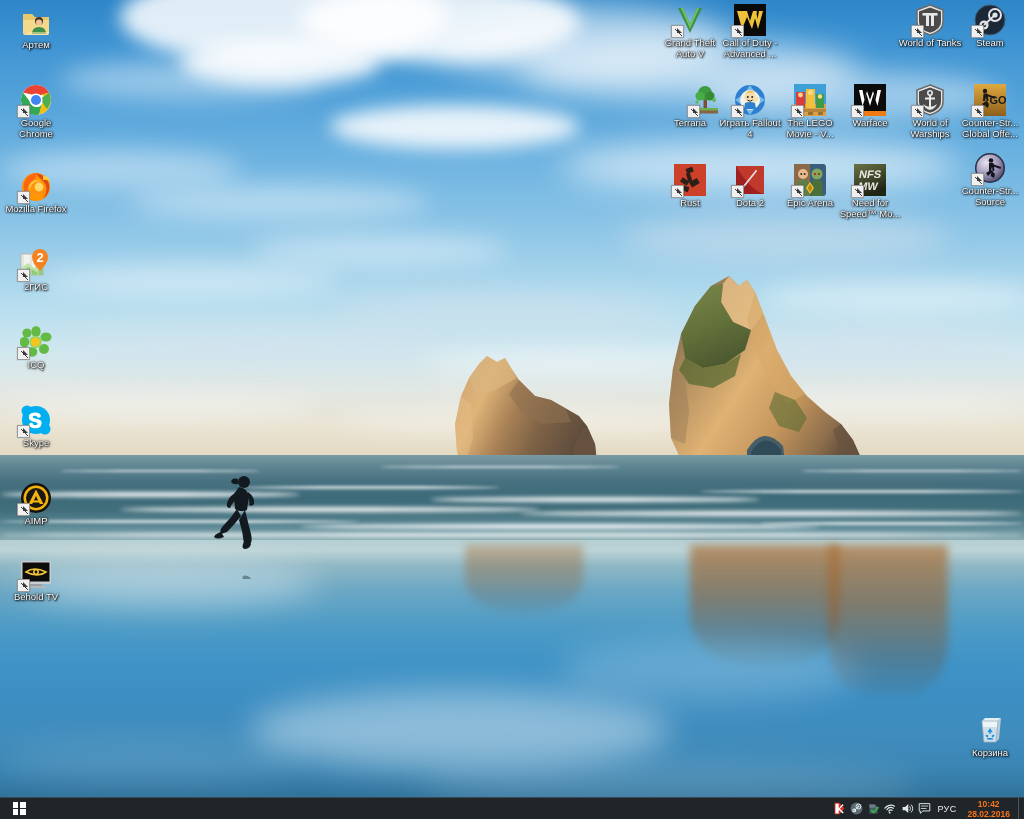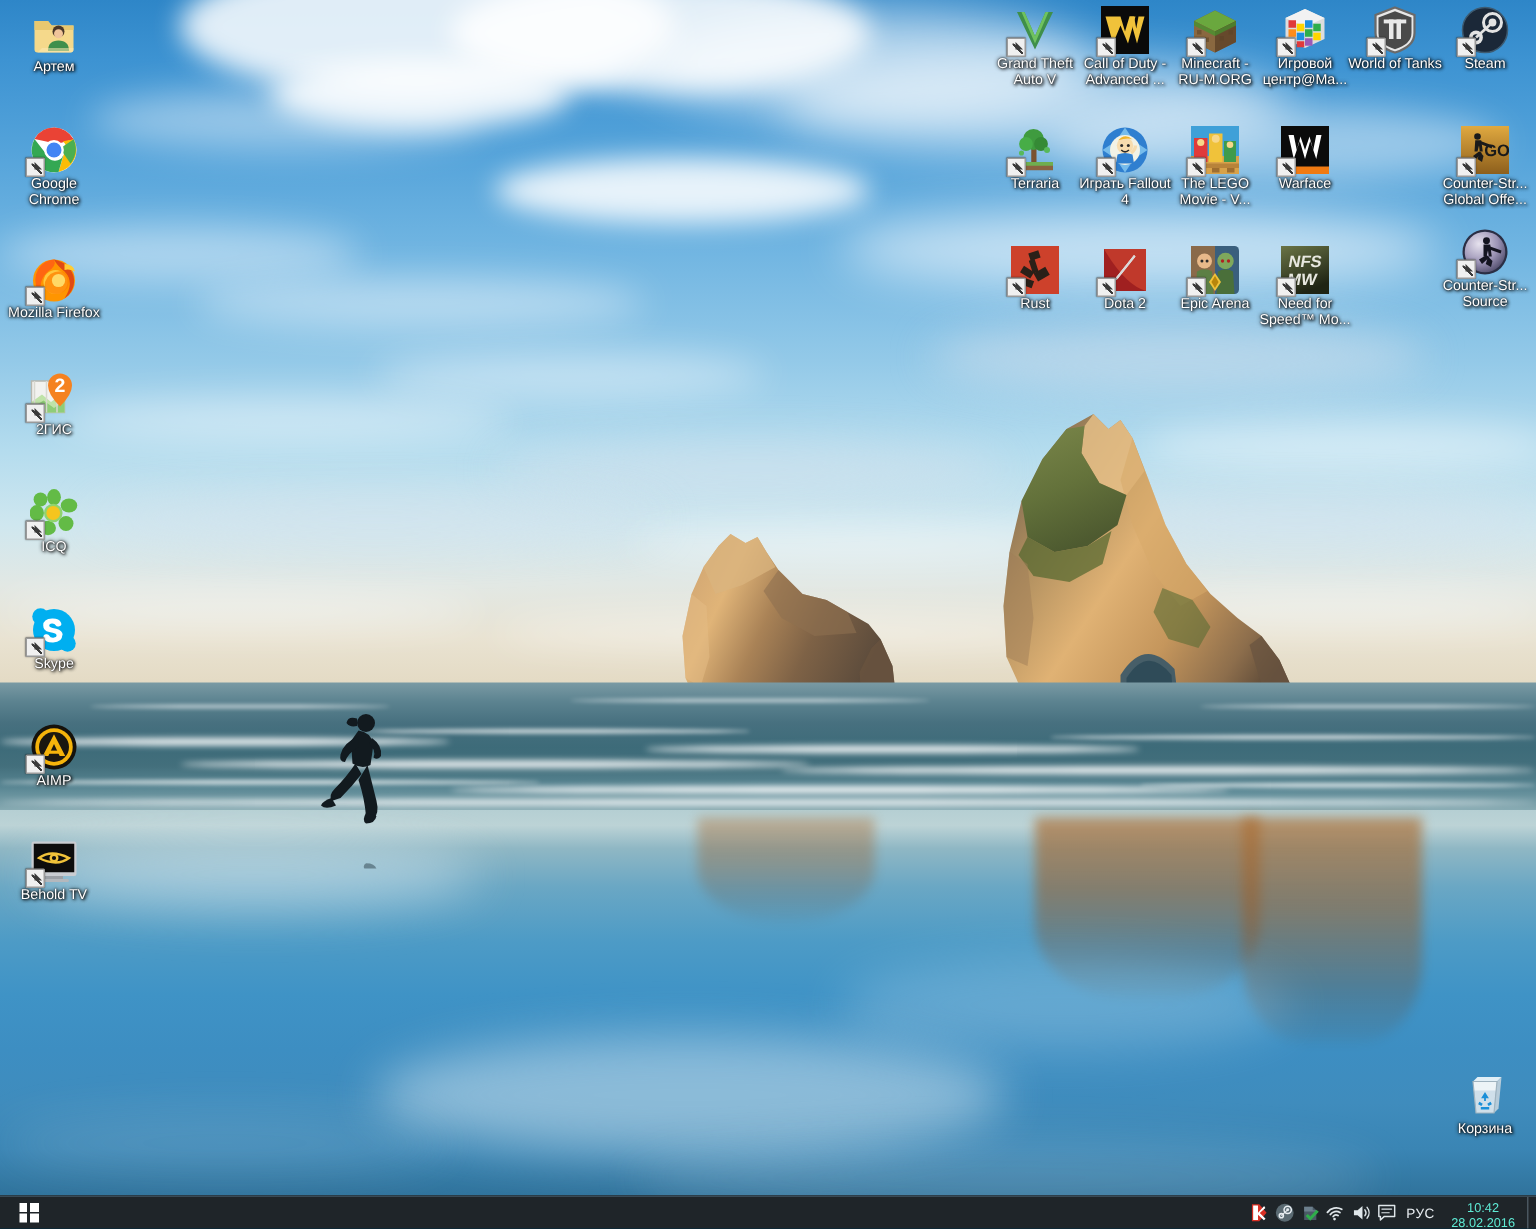--- a/index.html
+++ b/index.html
@@ -141,22 +141,22 @@
   .tray-icon {
     width:17px; height:22px; display:flex; align-items:center;
     justify-content:center; cursor:default; position:relative;
   }
   #lang {
     font-size:9px; color:#e9eef2; padding:0 7px 0 5px; letter-spacing:.3px;
     cursor:default; height:38px; display:flex; align-items:center;
   }
   #clock {
     display:flex; flex-direction:column; align-items:center;
-    justify-content:flex-end; height:22px; padding:0 8px 0 4px;
-    color:#5eead4; cursor:default;
+    justify-content:center; height:22px; padding:0 8px 0 4px;
+    color:#f97316; cursor:default;font-weight:bold;
   }
   #clock span { font-size:8.5px; line-height:10px; white-space:nowrap; }
   #show-desktop {
     width:6px; height:22px; border-left:1px solid #4a5760; cursor:default;
   }
 </style>
 </head>
 <body>
 
 <div id="desktop">
@@ -468,63 +468,21 @@
     <div class="icon-art">
       <svg width="32" height="32" viewBox="0 0 32 32">
         <path d="M4 4 L16 29 L28 4 L23 4 L16 20 L9 4 Z" fill="#3f8f4a"></path>
         <path d="M7 4 L16 25 L25 4 L23 4 L16 20 L9 4 Z" fill="#6fc25f"></path>
       </svg>
       <span class="shortcut"></span>
     </div>
     <div class="icon-label">Grand Theft Auto V</div>
   </div>
 
-  <div class="icon-cell" style="left:778px;top:4px;">
-    <div class="icon-art">
-      <svg width="32" height="32" viewBox="0 0 32 32">
-        <path d="M2 10 L16 3 L30 10 L30 24 L16 31 L2 24 Z" fill="#7a5a36"></path>
-        <path d="M2 10 L16 3 L30 10 L16 17 Z" fill="#6aa83e"></path>
-        <path d="M2 10 L16 17 L16 31 L2 24 Z" fill="#8a6840"></path>
-        <path d="M16 17 L30 10 L30 24 L16 31 Z" fill="#66492c"></path>
-        <path d="M2 10 L16 17 L16 20 L2 13 Z" fill="#558a32"></path>
-        <path d="M16 17 L30 10 L30 13 L16 20 Z" fill="#4d7d2d"></path>
-        <g fill="#5c4227" opacity=".55">
-          <rect x="4" y="16" width="3" height="3"></rect>
-            <rect x="9" y="21" width="3" height="3"></rect>
-          <rect x="19" y="20" width="3" height="3"></rect>
-            <rect x="25" y="16" width="3" height="3"></rect>
-        </g>
-      </svg>
-      <span class="shortcut"></span>
-    </div>
-    <div class="icon-label">Minecraft - RU-M.ORG</div>
-  </div>
-
-  <div class="icon-cell" style="left:838px;top:4px;">
-    <div class="icon-art">
-      <svg width="32" height="32" viewBox="0 0 32 32">
-        <path d="M16 2 L29 8 L29 22 L16 28 L3 22 L3 8 Z" fill="#dddddd"></path>
-        <path d="M3 8 L16 2 L29 8 L16 14 Z" fill="#f2f2f2"></path>
-        <g>
-          <rect x="5" y="9.5" width="5" height="5" fill="#e03a3a"></rect>
-          <rect x="10.5" y="11.8" width="5" height="5" fill="#ffd500"></rect>
-          <rect x="16" y="9.5" width="5" height="5" fill="#1f8fe0"></rect>
-          <rect x="21.5" y="11.8" width="5" height="5" fill="#2fae4b"></rect>
-          <rect x="5" y="15.5" width="5" height="5" fill="#ff8c1a"></rect>
-          <rect x="10.5" y="17.8" width="5" height="5" fill="#1f8fe0"></rect>
-          <rect x="16" y="15.5" width="5" height="5" fill="#2fae4b"></rect>
-          <rect x="21.5" y="17.8" width="5" height="5" fill="#ffd500"></rect>
-          <rect x="10.5" y="23.5" width="5" height="4" fill="#e03a3a"></rect>
-          <rect x="16" y="21.5" width="5" height="5" fill="#9b59b6"></rect>
-        </g>
-      </svg>
-      <span class="shortcut"></span>
-    </div>
-    <div class="icon-label">Игровой центр@Ma...</div>
-  </div>
+
 
   <div class="icon-cell" style="left:898px;top:4px;">
     <div class="icon-art">
       <svg width="32" height="32" viewBox="0 0 32 32">
         <path d="M16 1 L29 6 V18 Q29 27 16 31 Q3 27 3 18 V6 Z" fill="#e8e8e8" stroke="#6a6a6a" stroke-width="1.5"></path>
         <path d="M16 3.5 L27 7.6 V18 Q27 25.4 16 28.8 Q5 25.4 5 18 V7.6 Z" fill="#4a4a4a"></path>
         <rect x="12" y="9" width="3" height="13" fill="#e8e8e8"></rect>
         <rect x="17" y="9" width="3" height="13" fill="#e8e8e8"></rect>
         <rect x="8.5" y="9" width="15" height="2.6" fill="#e8e8e8"></rect>
       </svg>
@@ -542,21 +500,21 @@
         <circle cx="21" cy="11" r="2.6" fill="#e3e3e3"></circle>
         <circle cx="10" cy="21" r="4.6" fill="#e3e3e3"></circle>
         <circle cx="10" cy="21" r="2.2" fill="#1b2838"></circle>
         <path d="M10 21 L21 11" stroke="#e3e3e3" stroke-width="1.8"></path>
       </svg>
       <span class="shortcut"></span>
     </div>
     <div class="icon-label">Steam</div>
   </div>
 
-  <div class="icon-cell" style="left:658px;top:84px;">
+  <div class="icon-cell" style="left:658px;top:84px;align-items:flex-end;">
     <div class="icon-art">
       <svg width="32" height="32" viewBox="0 0 32 32">
         <rect x="13.5" y="12" width="3.5" height="14" fill="#7a5230"></rect>
         <circle cx="15" cy="9" r="7" fill="#3f9b3f"></circle>
         <circle cx="10" cy="12" r="4.6" fill="#47ad47"></circle>
         <circle cx="20" cy="12" r="4.6" fill="#358a35"></circle>
         <rect x="4" y="24" width="24" height="5" fill="#6fae4f"></rect>
         <rect x="4" y="26.5" width="24" height="3" fill="#8a6240"></rect>
         <circle cx="24" cy="16" r="2" fill="#57b95a"></circle>
         <circle cx="7" cy="18" r="1.7" fill="#57b95a"></circle>
@@ -612,20 +570,34 @@
         <rect width="32" height="32" fill="#0b0b0b"></rect>
         <rect y="27" width="32" height="5" fill="#f07a12"></rect>
         <path d="M5 6 L8.5 22 L12.5 10 L16 22 L19.5 10 L23.5 22 L27 6
                  L23.5 6 L21.5 16 L19 7 L16 16 L13 7 L10.5 16 L8.5 6 Z" fill="#ffffff"></path>
       </svg>
       <span class="shortcut"></span>
     </div>
     <div class="icon-label">Warface</div>
   </div>
 
+  <div class="icon-cell" style="left:898px;top:84px;">
+    <div class="icon-art">
+      <svg width="32" height="32" viewBox="0 0 32 32">
+        <path d="M16 1 L29 6 V18 Q29 27 16 31 Q3 27 3 18 V6 Z" fill="#e8e8e8" stroke="#6a6a6a" stroke-width="1.5"></path>
+        <path d="M16 3.5 L27 7.6 V18 Q27 25.4 16 28.8 Q5 25.4 5 18 V7.6 Z" fill="#4a4a4a"></path>
+        <circle cx="16" cy="9" r="2.2" fill="none" stroke="#e8e8e8" stroke-width="1.6"></circle>
+        <rect x="15" y="11" width="2" height="12" fill="#e8e8e8"></rect>
+        <rect x="11" y="13.5" width="10" height="2" fill="#e8e8e8"></rect>
+        <path d="M9 20 q7 6 14 0 q-2 5 -7 6 q-5 -1 -7 -6 Z" fill="#e8e8e8"></path>
+      </svg>
+      <span class="shortcut"></span>
+    </div>
+    <div class="icon-label">World of Warships</div>
+  </div>
 
   <div class="icon-cell" style="left:958px;top:84px;">
     <div class="icon-art">
       <svg width="32" height="32" viewBox="0 0 32 32">
         <rect width="32" height="32" fill="#d99b2b"></rect>
         <rect width="32" height="32" fill="url(#csg)"></rect>
         <defs>
           <linearGradient id="csg" x1="0" y1="0" x2="0" y2="1">
             <stop offset="0%" stop-color="#e0a940"></stop>
               <stop offset="100%" stop-color="#8d5f1c"></stop>

